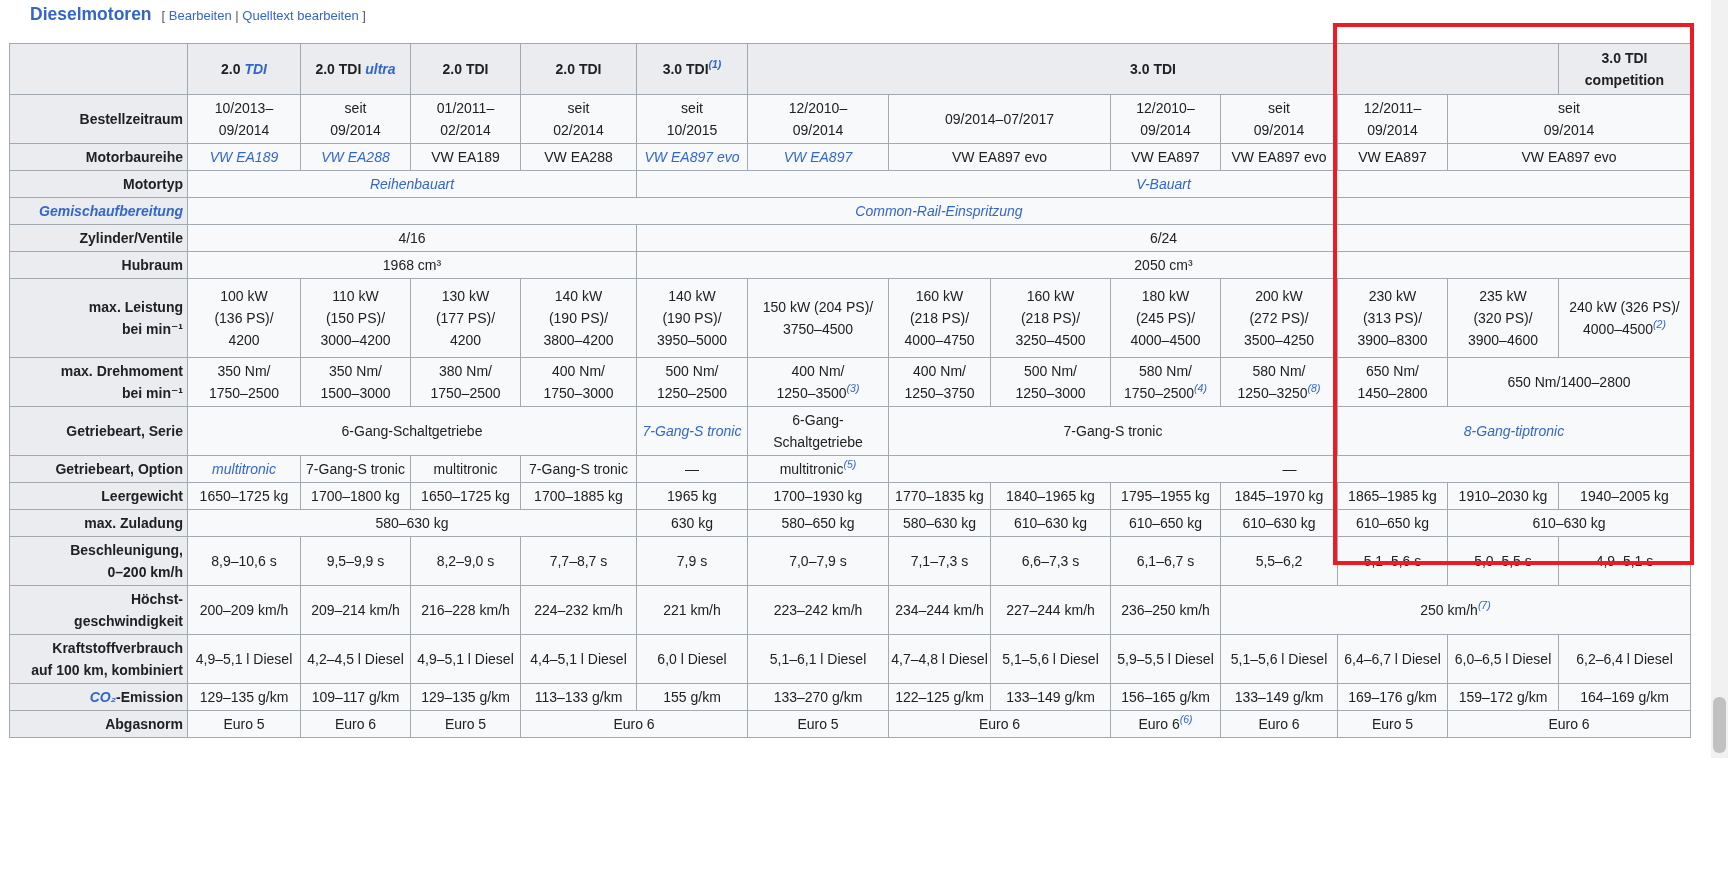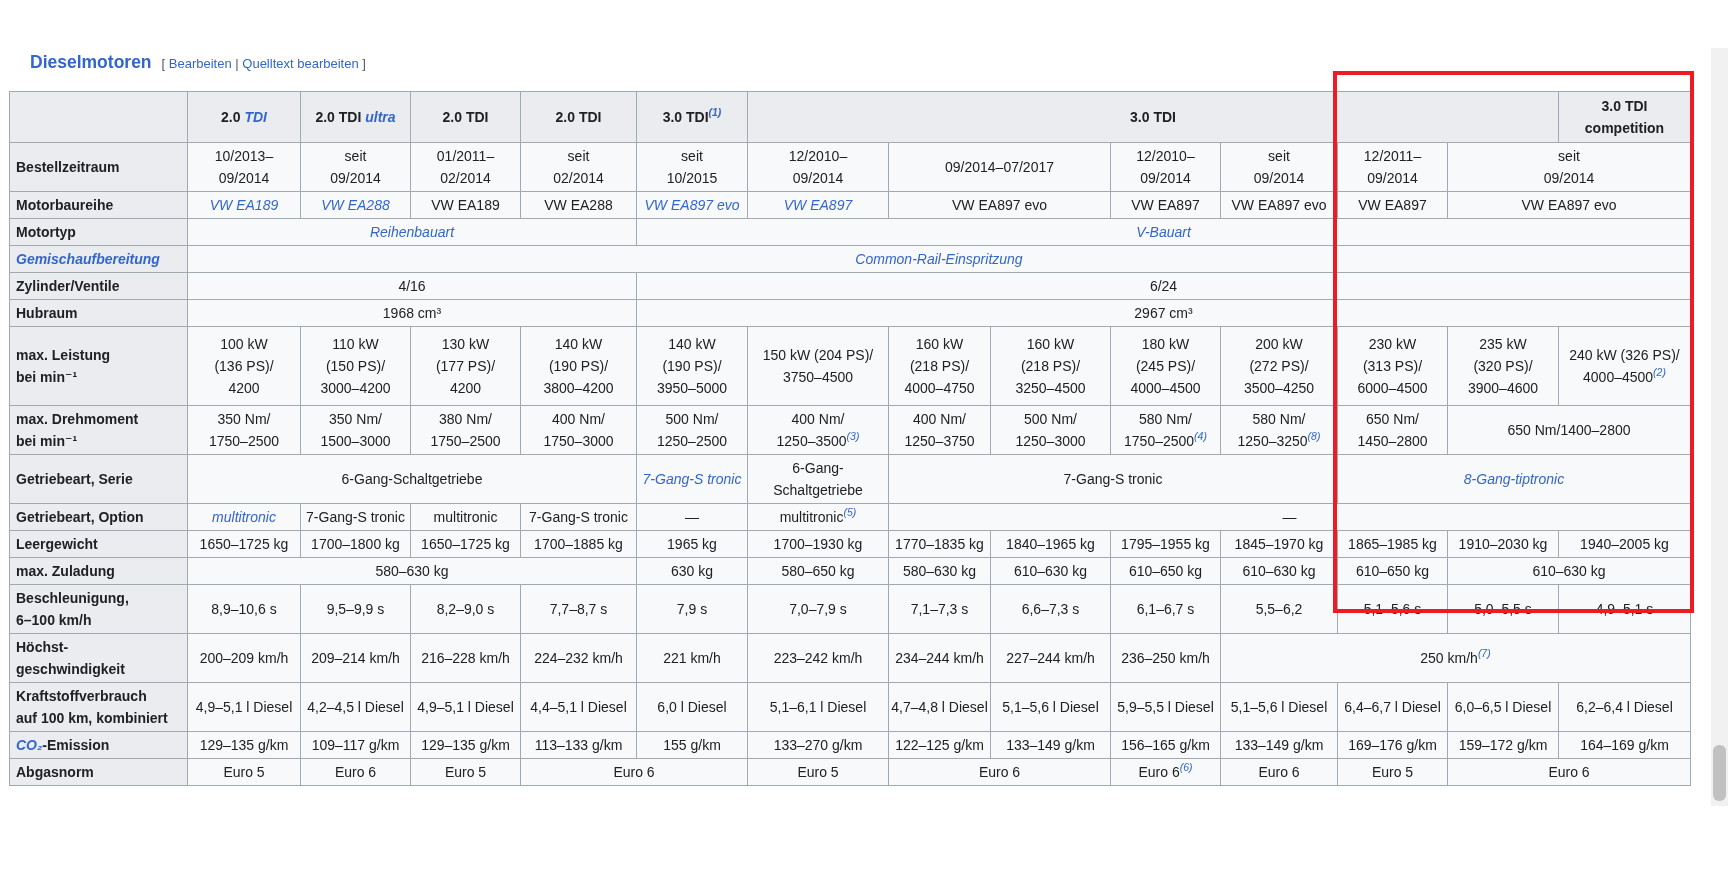--- a/index.html
+++ b/index.html
@@ -1,31 +1,31 @@
 <!DOCTYPE html>
 <html style="--link: #3366cc; --text: #202122; --border: #a2a9b1; --thbg: #eaecf0; --tdbg: #f8f9fa; --hl: #ed1c24; --brk: #54595d; --strack: #f1f1f1; --sthumb: #c1c1c1;"><head>
 <meta charset="utf-8">
 <style>
   :root{
     --link:#3366cc; --text:#202122; --border:#a2a9b1; --thbg:#eaecf0; --tdbg:#f8f9fa;
     --hl:#ed1c24; --brk:#54595d; --strack:#f1f1f1; --sthumb:#c1c1c1;
   }
   html,body{margin:0;padding:0;}
   #root{position:relative;width:1728px;height:758px;overflow:hidden;background:#fff;
-        font-family:"Liberation Sans","DejaVu Sans",sans-serif;color:var(--text);margin-top:48px;}
+        font-family:"Liberation Sans","DejaVu Sans",sans-serif;color:var(--text);}
   .heading{position:absolute;left:30px;top:4px;white-space:nowrap;}
   .h-title{font-size:17.5px;font-weight:bold;color:var(--link);}
   .h-edit{font-size:13px;color:var(--brk);margin-left:10px;}
   .h-edit a{color:var(--link);text-decoration:none;cursor:pointer;}
   table.wikitable{position:absolute;left:9px;top:43px;border-collapse:collapse;table-layout:fixed;
         background:var(--tdbg);font-size:14px;color:var(--text);}
   .wikitable th,.wikitable td{border:1px solid var(--border);padding:2px 2px;line-height:22px;
         text-align:center;vertical-align:middle;overflow:hidden;}
   .wikitable thead th{background:var(--thbg);font-weight:bold;padding:3px 2px;}
-  .wikitable th.rowlabel{background:var(--thbg);font-weight:bold;text-align:left;padding-left:6px;padding-right:4px;}
+  .wikitable th.rowlabel{background:var(--thbg);font-weight:bold;text-align:right;padding-left:6px;padding-right:4px;}
   .wikitable td{background:var(--tdbg);}
   tr.tall td{padding-top:6px;padding-bottom:6px;}
   .lnk{color:var(--link);cursor:pointer;font-style:italic;}
   sup{font-size:10.5px;line-height:0;}
   .red-box{position:absolute;border:4px solid var(--hl);pointer-events:none;z-index:10;
         left:1333px;top:23px;width:353px;height:534px;}
   .scrollbar{position:absolute;right:0;top:0;width:17px;height:870px;background:var(--strack);}
   .scroll-thumb{position:absolute;left:2px;width:13px;top:697px;height:56px;background:var(--sthumb);border-radius:6px;}
 </style>
 </head>
@@ -104,35 +104,35 @@
           <td colspan="13"><span class="lnk">Common-Rail-Einspritzung</span></td>
         </tr>
         <tr>
           <th class="rowlabel"><span>Zylinder/Ventile</span></th>
           <td colspan="4"><span>4/16</span></td>
           <td colspan="9"><span>6/24</span></td>
         </tr>
         <tr>
           <th class="rowlabel"><span>Hubraum</span></th>
           <td colspan="4"><span>1968 cm³</span></td>
-          <td colspan="9"><span>2967 cm³</span></td>
+          <td colspan="9"><span>2050 cm³</span></td>
         </tr>
         <tr class="tall">
           <th class="rowlabel"><span>max. Leistung</span><br><span>bei min⁻¹</span></th>
           <td><span>100 kW</span><br><span>(136 PS)/</span><br><span>4200</span></td>
           <td><span>110 kW</span><br><span>(150 PS)/</span><br><span>3000–4200</span></td>
           <td><span>130 kW</span><br><span>(177 PS)/</span><br><span>4200</span></td>
           <td><span>140 kW</span><br><span>(190 PS)/</span><br><span>3800–4200</span></td>
           <td><span>140 kW</span><br><span>(190 PS)/</span><br><span>3950–5000</span></td>
           <td><span>150 kW (204 PS)/</span><br><span>3750–4500</span></td>
           <td><span>160 kW</span><br><span>(218 PS)/</span><br><span>4000–4750</span></td>
           <td><span>160 kW</span><br><span>(218 PS)/</span><br><span>3250–4500</span></td>
           <td><span>180 kW</span><br><span>(245 PS)/</span><br><span>4000–4500</span></td>
           <td><span>200 kW</span><br><span>(272 PS)/</span><br><span>3500–4250</span></td>
-          <td><span>230 kW</span><br><span>(313 PS)/</span><br><span>6000–4500</span></td>
+          <td><span>230 kW</span><br><span>(313 PS)/</span><br><span>3900–8300</span></td>
           <td><span>235 kW</span><br><span>(320 PS)/</span><br><span>3900–4600</span></td>
           <td><span>240 kW (326 PS)/</span><br><span>4000–4500</span><sup class="lnk">(2)</sup></td>
         </tr>
         <tr>
           <th class="rowlabel"><span>max. Drehmoment</span><br><span>bei min⁻¹</span></th>
           <td><span>350 Nm/</span><br><span>1750–2500</span></td>
           <td><span>350 Nm/</span><br><span>1500–3000</span></td>
           <td><span>380 Nm/</span><br><span>1750–2500</span></td>
           <td><span>400 Nm/</span><br><span>1750–3000</span></td>
           <td><span>500 Nm/</span><br><span>1250–2500</span></td>
@@ -184,21 +184,21 @@
           <td><span>630 kg</span></td>
           <td><span>580–650 kg</span></td>
           <td><span>580–630 kg</span></td>
           <td><span>610–630 kg</span></td>
           <td><span>610–650 kg</span></td>
           <td><span>610–630 kg</span></td>
           <td><span>610–650 kg</span></td>
           <td colspan="2"><span>610–630 kg</span></td>
         </tr>
         <tr>
-          <th class="rowlabel"><span>Beschleunigung,</span><br><span>6–100 km/h</span></th>
+          <th class="rowlabel"><span>Beschleunigung,</span><br><span>0–200 km/h</span></th>
           <td><span>8,9–10,6 s</span></td>
           <td><span>9,5–9,9 s</span></td>
           <td><span>8,2–9,0 s</span></td>
           <td><span>7,7–8,7 s</span></td>
           <td><span>7,9 s</span></td>
           <td><span>7,0–7,9 s</span></td>
           <td><span>7,1–7,3 s</span></td>
           <td><span>6,6–7,3 s</span></td>
           <td><span>6,1–6,7 s</span></td>
           <td><span>5,5–6,2</span></td>

